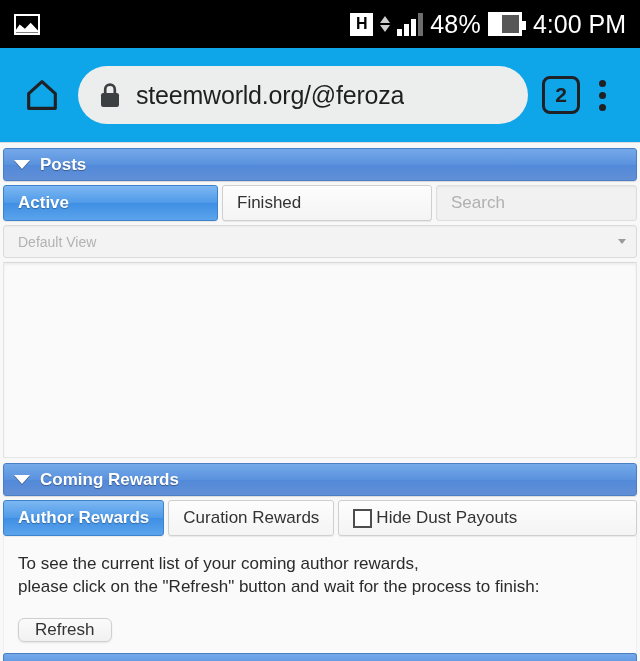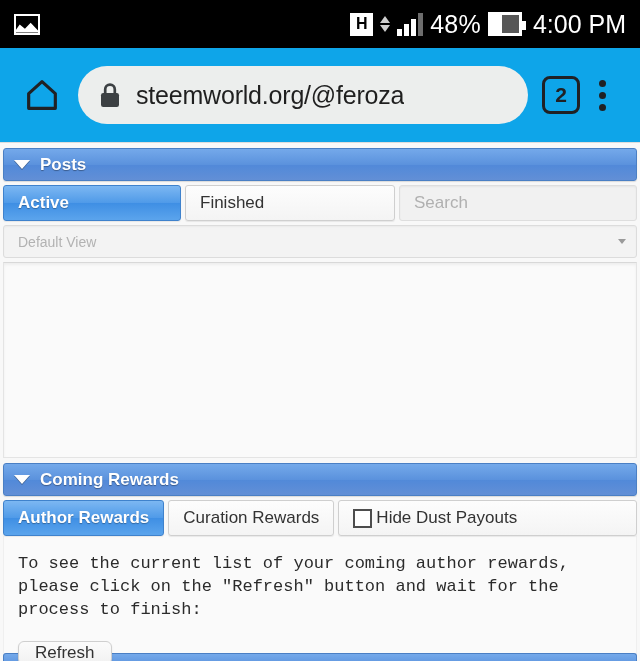--- a/index.html
+++ b/index.html
@@ -172,21 +172,21 @@
     border-color: #3f82cc;
     color: #ffffff; font-weight: bold;
     text-shadow: 0 1px 1px rgba(0,0,0,0.3);
   }
   .tab.search-field {
     flex: 1; color: #b0b0b0;
     background: #f1f1f1;
     border-color: #dedede;
     box-shadow: inset 0 1px 2px rgba(0,0,0,0.05);
   }
-  .tab.w-active { width: 178px; }
+  .tab.w-active { width: 215px; }
   .tab.w-finished { width: 210px; }
 
   .tab.chk {
     gap: 4px; flex: 1; justify-content: flex-start;
   }
   .checkbox {
     width: 19px; height: 19px;
     border: 2px solid #4d4d4d;
     background: #ffffff;
     flex: 0 0 auto;
@@ -231,21 +231,21 @@
 
   .rewards-body {
     margin: 0 3px;
     padding: 16px 14px 0 14px;
     background: #fafafa;
     height: 117px;
     border-left: 1px solid #efefef;
     border-right: 1px solid #efefef;
   }
   .rewards-body p {
-    font-size: 17px; color: #2b2b2b; line-height: 23px; font-family: Liberation Mono, monospace;
+    font-size: 17px; color: #2b2b2b; line-height: 23px;
   }
   .refresh-btn {
     margin-top: 20px;
     display: inline-flex; align-items: center; justify-content: center;
     height: 24px; padding: 0 16px;
     font-size: 17px; color: #333333;
     border: 1px solid #cfcfcf; border-radius: 6px;
     background: linear-gradient(to bottom, #fbfbfb 0%, #f1f1f1 100%);
     box-shadow: 0 1px 2px rgba(0,0,0,0.09);
   }

